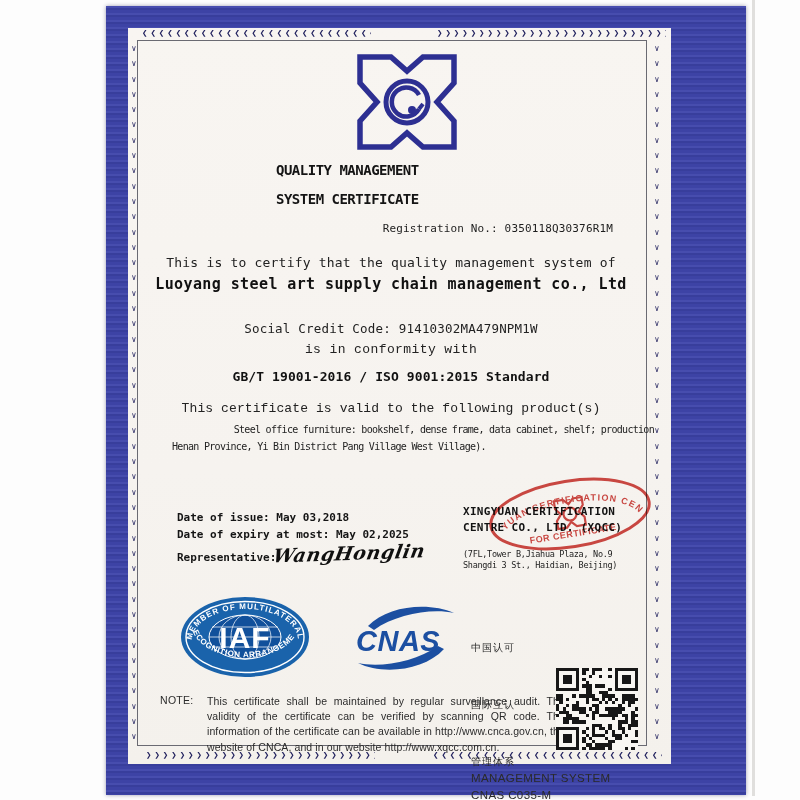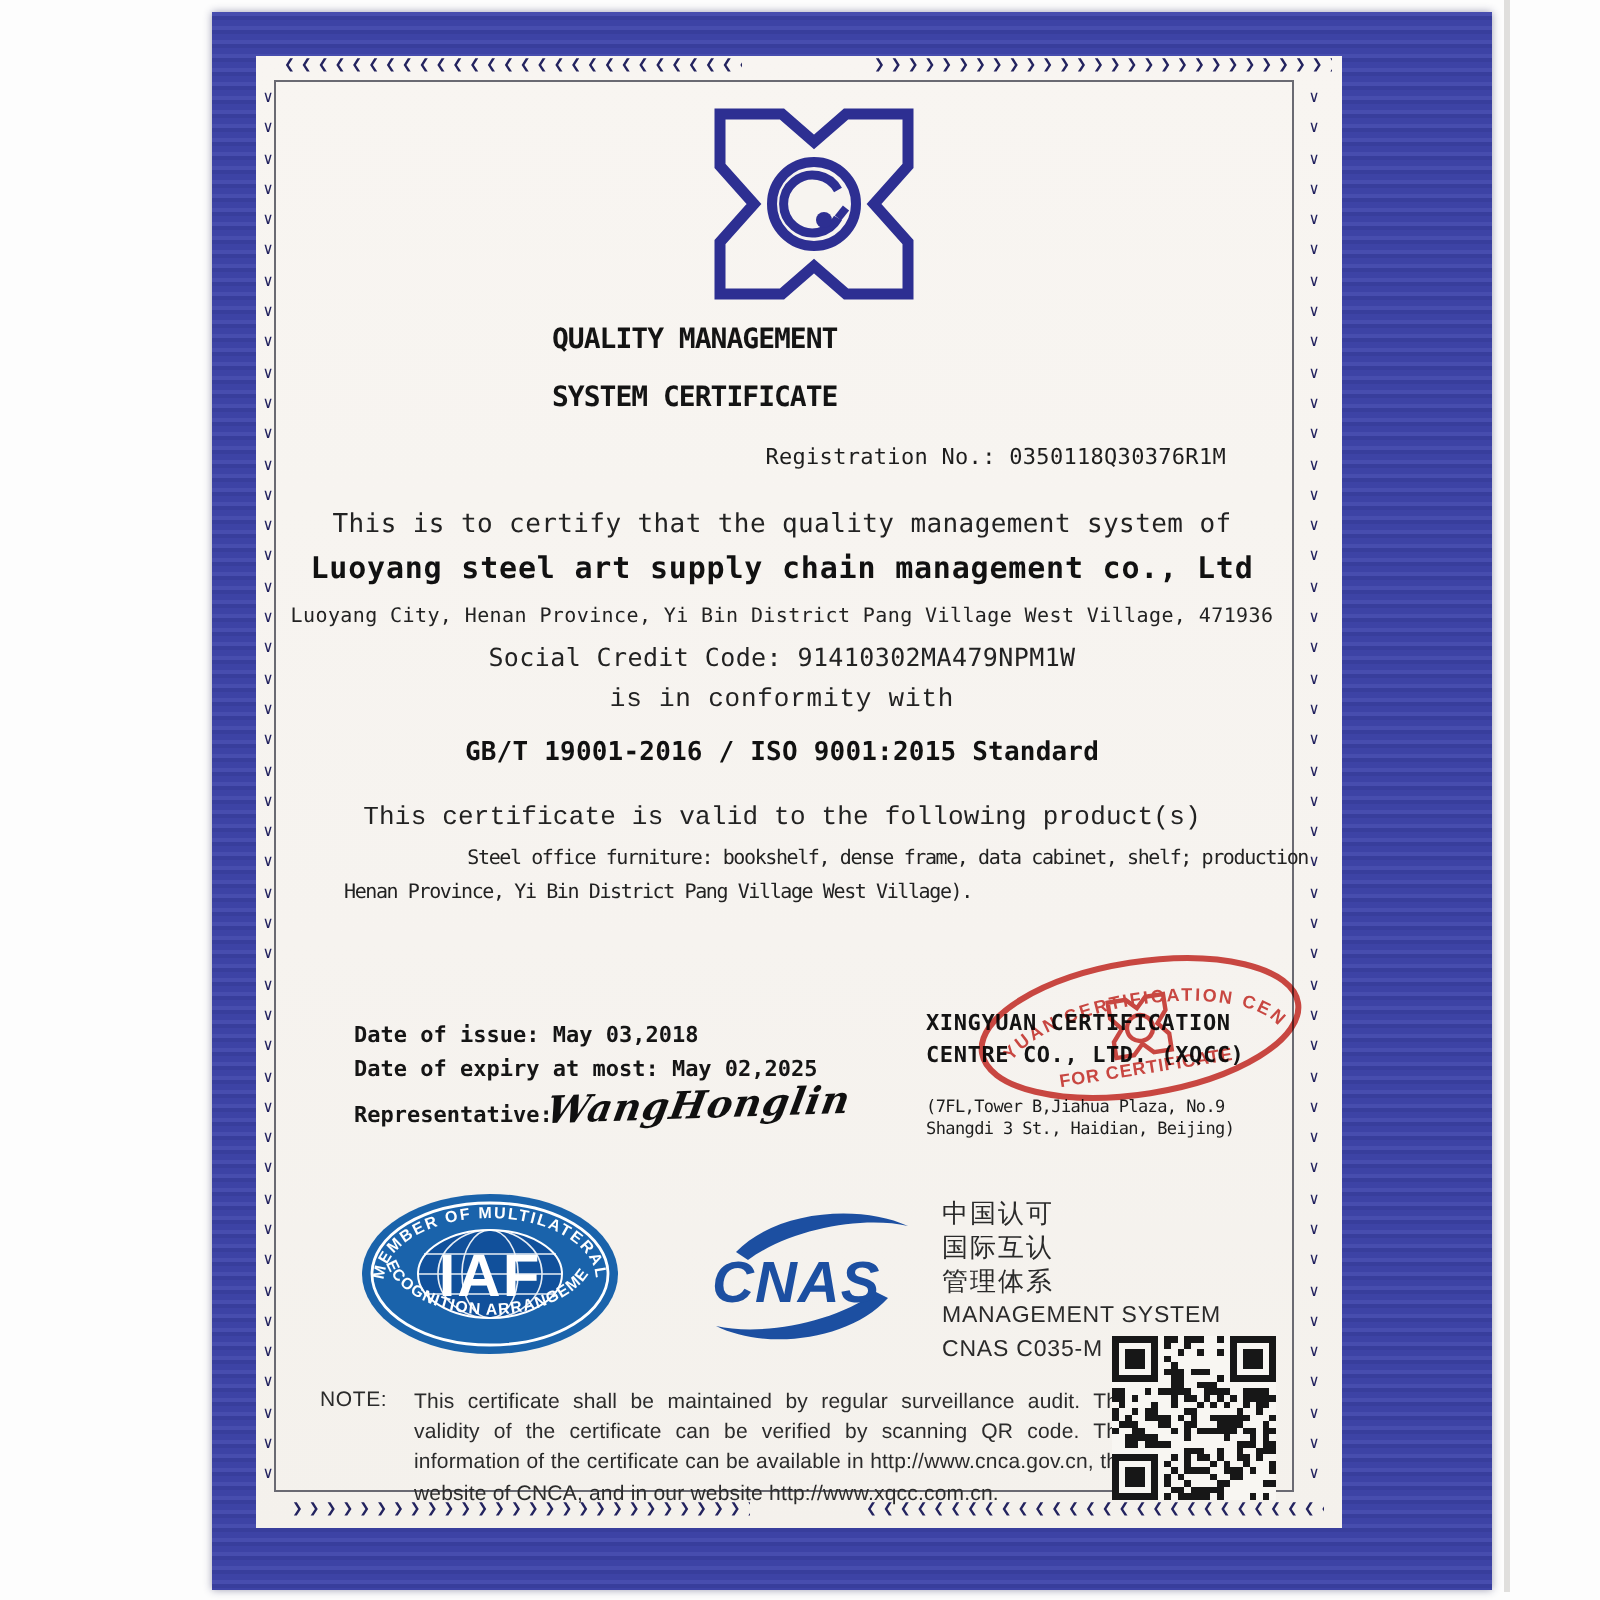--- a/index.html
+++ b/index.html
@@ -52,21 +52,21 @@
   .products .p2,.products .p3{text-align:left;}
   .dates{left:71px;top:504px;font-size:11px;font-weight:bold;line-height:16.5px;color:#151515;white-space:nowrap;}
   .rep{left:71px;top:545px;font-size:11px;font-weight:bold;color:#151515;white-space:nowrap;}
   .sig{left:168px;top:536px;font-family:"DejaVu Serif",serif;font-style:italic;font-weight:bold;font-size:19px;letter-spacing:0.5px;color:#101010;transform:skewX(-12deg) rotate(-2deg);white-space:nowrap;}
   .issuer-name{left:357px;top:498px;font-size:11px;font-weight:bold;letter-spacing:0.3px;line-height:16px;color:#131313;white-space:nowrap;}
   .issuer-addr{left:357px;top:543px;font-size:8.5px;letter-spacing:-0.3px;line-height:11px;color:#1c1c1c;white-space:nowrap;}
   .stamp{left:372px;top:461px;mix-blend-mode:multiply;opacity:.92;}
   .iaf{left:74px;top:590px;}
   .cnas{left:246px;top:596px;}
   .cnblock{left:365px;top:593px;color:#2a2a2a;line-height:17px;white-space:nowrap;}
-  .cn-cjk{font-family:"DejaVu Sans",sans-serif;font-size:13px;letter-spacing:1px;}
+  .cn-cjk{font-family:"DejaVu Sans",sans-serif;font-size:10px;letter-spacing:1px;margin-top:40px;}
   .cn-lat{font-family:"Liberation Sans","DejaVu Sans",sans-serif;font-size:11.5px;letter-spacing:0.4px;}
   .note-label{left:54px;top:688px;font-family:"Liberation Sans","DejaVu Sans",sans-serif;font-size:10.5px;color:#2b2b2b;letter-spacing:0.3px;}
   .note-text{left:101px;top:688px;width:358px;font-family:"Liberation Sans","DejaVu Sans",sans-serif;font-size:10.5px;line-height:15.2px;color:#2b2b2b;text-align:justify;letter-spacing:0.1px;}
   .qr{left:450px;top:662px;width:82px;height:82px;background:#f8f6f2;}
 </style>
 </head>
 <body>
 
 <div class="photo">
   <div class="paper-edge"></div>
@@ -191,21 +191,20 @@
 
     <div class="abs title">
       <div>QUALITY MANAGEMENT</div>
       <div>SYSTEM CERTIFICATE</div>
     </div>
 
     <div class="abs reg">Registration No.: 0350118Q30376R1M</div>
 
     <div class="abs cblock l-intro">This is to certify that the quality management system of</div>
     <div class="abs cblock l-company">Luoyang steel art supply chain management co., Ltd</div>
-    <div class="abs cblock l-address">Luoyang City, Henan Province, Yi Bin District Pang Village West Village, 471936</div>
     <div class="abs cblock l-social">Social Credit Code: 91410302MA479NPM1W</div>
     <div class="abs cblock l-conform">is in conformity with</div>
     <div class="abs cblock l-standard">GB/T 19001-2016 / ISO 9001:2015 Standard</div>
     <div class="abs cblock l-valid">This certificate is valid to the following product(s)</div>
 
     <div class="abs products">
       <div class="p1">Steel office furniture: bookshelf, dense frame, data cabinet, shelf; production</div>
       <div class="p3">Henan Province, Yi Bin District Pang Village West Village).</div>
     </div>
 

